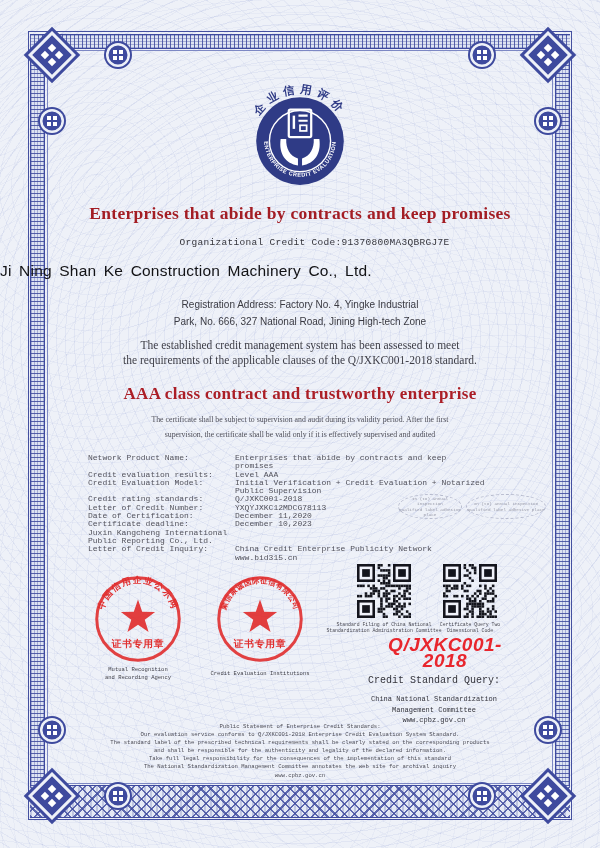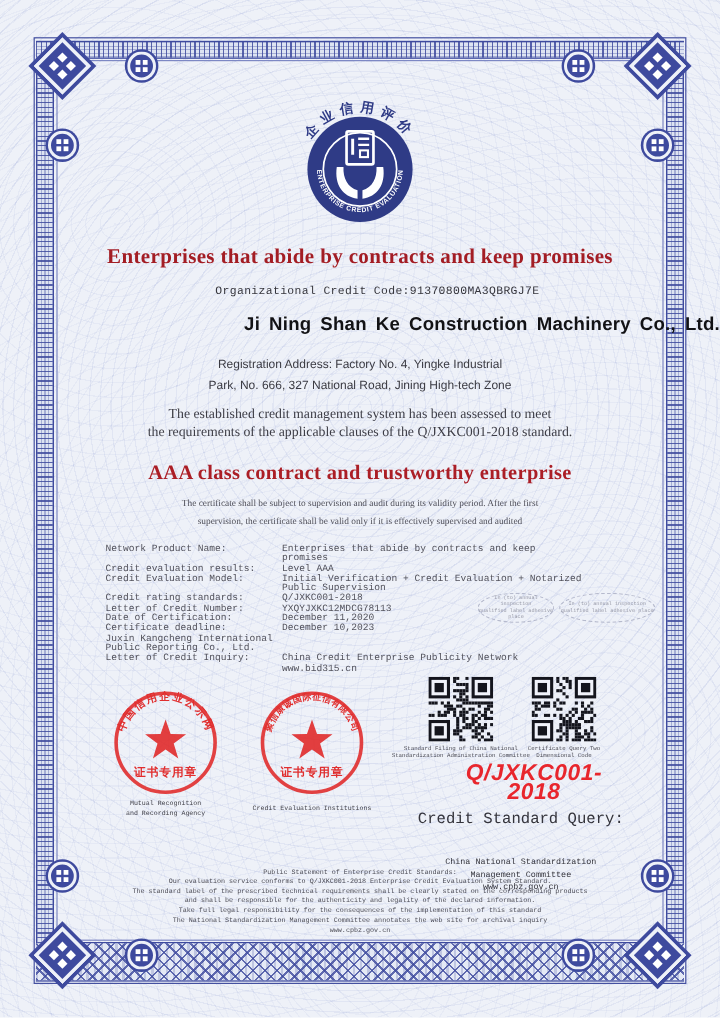--- a/index.html
+++ b/index.html
@@ -53,21 +53,21 @@
   .medal.v{left:22px;top:88px;}
   
   .badge{position:absolute;left:249px;top:82px;width:102px;height:106px;}
   .bzh{font-size:11px;font-weight:bold;fill:#2f3b86;letter-spacing:5px;font-family:"DejaVu Sans",sans-serif;}
   .ben{font-size:5.5px;font-weight:bold;fill:#ffffff;letter-spacing:.55px;font-family:"Liberation Sans",sans-serif;}
   
   .title{left:0;right:0;top:203px;text-align:center;font-family:"Liberation Serif","DejaVu Serif",serif;
     font-weight:bold;font-size:17.5px;color:#a31d24;letter-spacing:.3px;}
   .orgcode{left:0;right:0;top:237px;text-align:center;font-family:"Liberation Mono","DejaVu Sans Mono",monospace;
     font-size:9.5px;color:#35353c;letter-spacing:.3px;padding-left:29px;}
-  .company{left:0;right:0;top:262px;text-align:right;font-weight:bold;font-size:15.5px;color:#121215;
+  .company{left:0;right:0;top:262px;text-align:left;font-weight:normal;font-size:15.5px;color:#121215;
     word-spacing:3px;letter-spacing:.2px;}
   .address{left:0;right:0;top:296px;text-align:center;font-family:Liberation Sans, sans-serif;
     font-size:10px;line-height:17px;color:#3a3a42;}
   .assess{left:0;right:0;top:338px;text-align:center;font-family:"Liberation Serif","DejaVu Serif",serif;
     font-size:11.5px;line-height:15px;color:#3d3d46;}
   .grade{left:0;right:0;top:384px;text-align:center;font-family:"Liberation Serif","DejaVu Serif",serif;
     font-weight:bold;font-size:17px;color:#ab1e26;letter-spacing:.3px;}
   .superv{left:0;right:0;top:412px;text-align:center;font-family:Liberation Serif, serif;
     font-size:7.8px;line-height:15px;color:#4e4e58;}
   .details{left:88px;top:454px;width:400px;font-family:"Liberation Mono","DejaVu Sans Mono",monospace;
@@ -96,21 +96,21 @@
   .qr.right{left:443px;top:564px;}
   .qrcap{position:absolute;text-align:center;font-family:"Liberation Mono","DejaVu Sans Mono",monospace;
     font-size:4.8px;line-height:6.2px;color:#4a4a54;}
   .qrcap.left{left:322px;top:622px;width:124px;}
   .qrcap.right{left:420px;top:622px;width:100px;}
   
   .stdcode{left:352px;top:637px;width:186px;text-align:center;font-weight:bold;font-style:italic;
     font-size:19px;line-height:15.5px;color:#e8262d;letter-spacing:.5px;}
   .query{left:328px;top:675px;width:212px;text-align:center;
     font-family:"Liberation Mono","DejaVu Sans Mono",monospace;color:#33333b;}
-  .query .qtitle{font-size:13px;margin-bottom:24px;}
+  .query .qtitle{font-size:10px;margin-bottom:8px;}
   .query .qline{font-size:7px;line-height:10.5px;}
   
   .statement{left:45px;right:45px;top:723px;text-align:center;
     font-family:"Liberation Mono","DejaVu Sans Mono",monospace;font-size:5.6px;line-height:8.1px;color:#4c4c56;}
 </style>
 </head>
 <body>
 
 <div class="cert">
 

